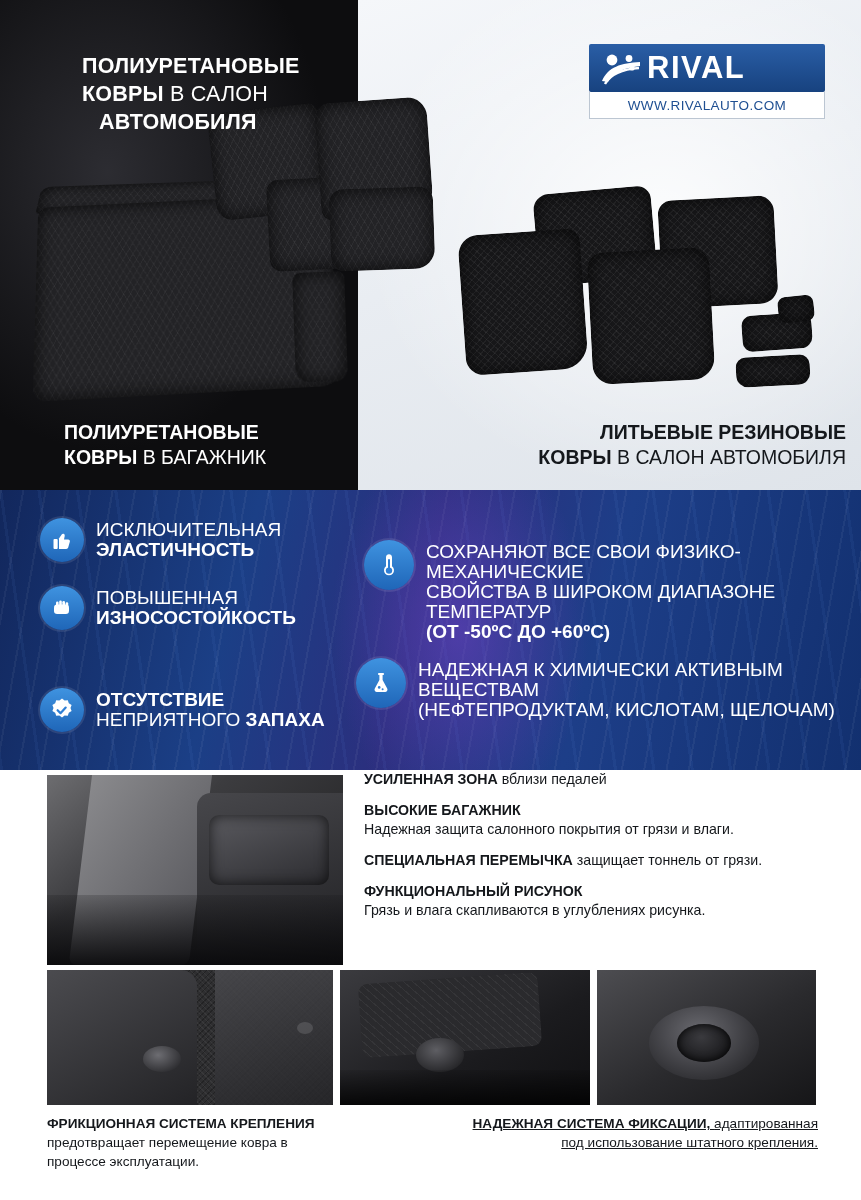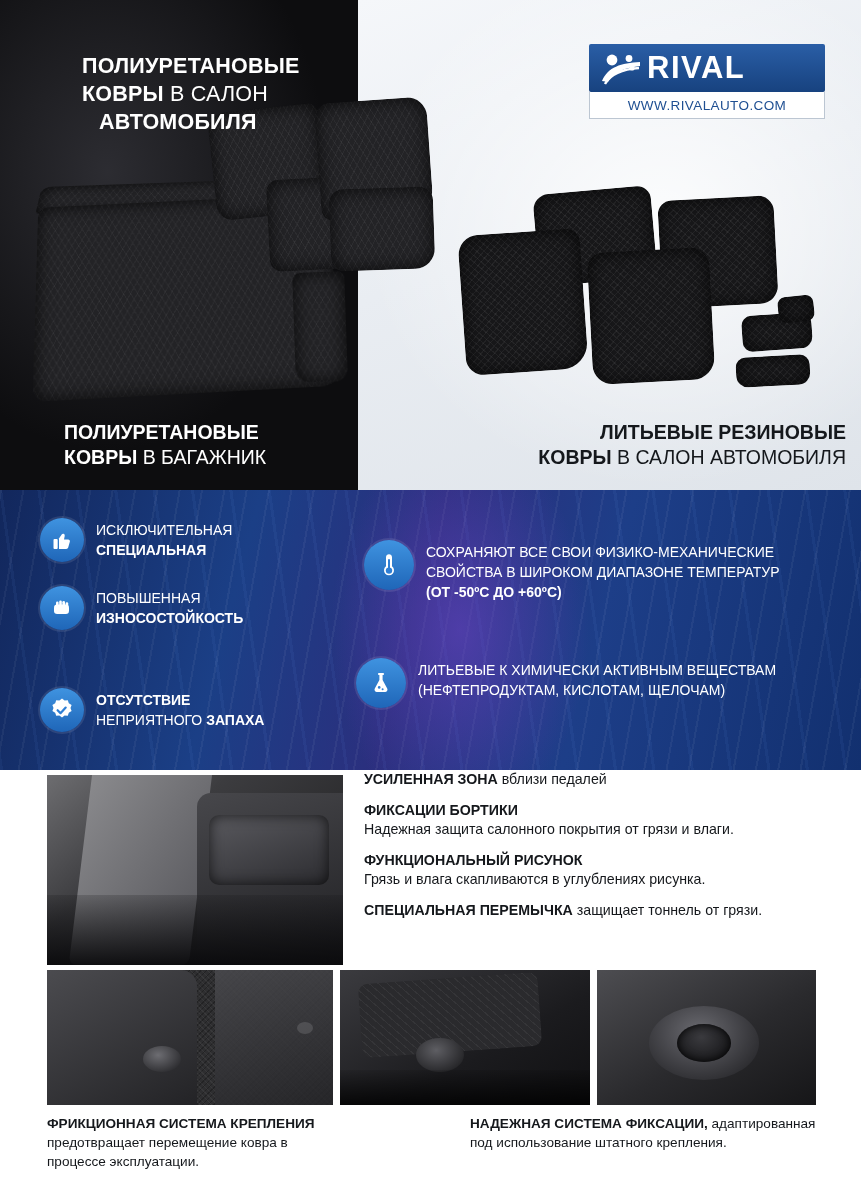--- a/index.html
+++ b/index.html
@@ -209,21 +209,21 @@
     flex: none;
     display: flex;
     align-items: center;
     justify-content: center;
     box-shadow: 0 0 0 2px rgba(255,255,255,0.10);
   }
   .circ.big { width: 50px; height: 50px; }
   .feat-txt {
     color: #ffffff;
     margin-left: 12px;
-    font-size: 14px;
+    font-size: 19px;
     line-height: 20px;
     padding-top: 2px;
   }
   .feat-txt b { font-weight: bold; }
   .feat-txt .ln { display: block; }
 
   
   .details {
     position: absolute;
     left: 0;
@@ -341,21 +341,21 @@
 
     <div class="feat" style="left:40px; top:28px; width:280px;">
       <span class="circ">
         <svg width="24" height="24" viewBox="0 0 24 24" fill="#ffffff">
           <path d="M9 21h7.3c.9 0 1.7-.6 1.9-1.4l1.7-6c.3-1.1-.6-2.1-1.7-2.1H14l.7-3.6c.2-.9-.3-1.8-1.2-2.1-.7-.2-1.4.1-1.8.7L8.6 11H9v10z"></path>
           <rect x="3.5" y="11" width="4.2" height="10" rx="1"></rect>
         </svg>
       </span>
       <span class="feat-txt">
         <span class="ln">ИСКЛЮЧИТЕЛЬНАЯ</span>
-        <span class="ln"><b>СПЕЦИАЛЬНАЯ</b></span>
+        <span class="ln"><b>ЭЛАСТИЧНОСТЬ</b></span>
       </span>
     </div>
 
     <div class="feat" style="left:40px; top:96px; width:300px;">
       <span class="circ">
         <svg width="24" height="24" viewBox="0 0 24 24" fill="#ffffff">
           <rect x="4" y="8.5" width="15" height="9.5" rx="3.2"></rect>
           <rect x="6" y="5.5" width="2.6" height="5" rx="1.2"></rect>
           <rect x="9.2" y="4.5" width="2.6" height="6" rx="1.2"></rect>
           <rect x="12.4" y="5" width="2.6" height="5.6" rx="1.2"></rect>
@@ -398,50 +398,50 @@
 
     <div class="feat" style="left:356px; top:168px; width:480px;">
       <span class="circ big">
         <svg width="26" height="26" viewBox="0 0 26 26" fill="#ffffff">
           <path d="M10.2 3h5.6v2h-1.2v5.1l4.6 8.4c.9 1.6-.3 3.5-2.1 3.5H8.9c-1.8 0-3-1.9-2.1-3.5l4.6-8.4V5h-1.2V3z"></path>
           <circle cx="11.2" cy="17.4" r="1.3" fill="#2f7fd4"></circle>
           <circle cx="14.6" cy="19.2" r="1" fill="#2f7fd4"></circle>
         </svg>
       </span>
       <span class="feat-txt">
-        <span class="ln">ЛИТЬЕВЫЕ К ХИМИЧЕСКИ АКТИВНЫМ ВЕЩЕСТВАМ</span>
+        <span class="ln">НАДЕЖНАЯ К ХИМИЧЕСКИ АКТИВНЫМ ВЕЩЕСТВАМ</span>
         <span class="ln">(НЕФТЕПРОДУКТАМ, КИСЛОТАМ, ЩЕЛОЧАМ)</span>
       </span>
     </div>
   </div>
 
   <div class="details">
 
     <div class="photo" style="left:47px; top:5px; width:296px; height:190px;">
       <div class="pg" style="background:linear-gradient(140deg,#6d6d70 0%, #3c3c3f 35%, #2a2a2c 70%, #17171a 100%);"></div>
       <div style="position:absolute; left:34px; top:-10px; width:120px; height:200px; background:linear-gradient(120deg,#8b8b8e,#55555a); transform:skewX(-7deg); border-radius:8px;"></div>
       <div style="position:absolute; left:150px; top:18px; width:150px; height:180px; background:linear-gradient(160deg,#47474b,#1e1e21); border-radius:14px 4px 0 0;"></div>
       <div style="position:absolute; left:162px; top:40px; width:120px; height:70px; background:linear-gradient(160deg,#5a5a5f,#2c2c30); border-radius:10px; box-shadow:inset 0 0 14px rgba(0,0,0,0.7);"></div>
       <div style="position:absolute; left:0; top:120px; width:296px; height:70px; background:linear-gradient(180deg,rgba(20,20,22,0.2),rgba(10,10,12,0.95));"></div>
     </div>
 
     <div class="bullets" style="top:0;">
       <div class="bullet">
         <div class="t"><b>УСИЛЕННАЯ ЗОНА </b><span>вблизи педалей</span></div>
       </div>
       <div class="bullet">
-        <div class="t"><b>ФИКСАЦИИ БОРТИКИ</b></div>
+        <div class="t"><b>ВЫСОКИЕ БАГАЖНИК</b></div>
         <div class="d">Надежная защита салонного покрытия от грязи и влаги.</div>
+      </div>
+      <div class="bullet">
+        <div class="t"><b>СПЕЦИАЛЬНАЯ ПЕРЕМЫЧКА </b><span>защищает тоннель от грязи.</span></div>
       </div>
       <div class="bullet">
         <div class="t"><b>ФУНКЦИОНАЛЬНЫЙ РИСУНОК</b></div>
         <div class="d">Грязь и влага скапливаются в углублениях рисунка.</div>
-      </div>
-      <div class="bullet">
-        <div class="t"><b>СПЕЦИАЛЬНАЯ ПЕРЕМЫЧКА </b><span>защищает тоннель от грязи.</span></div>
       </div>
     </div>
 
     <div class="photo" style="left:47px; top:200px; width:286px; height:135px;">
       <div class="pg carpet"></div>
       <div style="position:absolute; left:0; top:0; width:150px; height:135px; background:linear-gradient(150deg,#4b4b4f,#232326); border-radius:0 16px 0 0;"></div>
       <div style="position:absolute; left:96px; top:76px; width:38px; height:26px; border-radius:50%; background:radial-gradient(ellipse at 40% 35%, #6d6d72, #1b1b1e);"></div>
       <div style="position:absolute; left:250px; top:52px; width:16px; height:12px; border-radius:50%; background:#d8d8da;"></div>
       <div style="position:absolute; left:168px; top:0; width:120px; height:135px; background:linear-gradient(160deg,#4a4a4e,#242427); opacity:0.85;"></div>
     </div>
@@ -456,17 +456,17 @@
     <div class="photo" style="left:597px; top:200px; width:219px; height:135px;">
       <div class="pg" style="background:linear-gradient(150deg,#4d4d51 0%, #2a2a2d 55%, #161618 100%);"></div>
       <div style="position:absolute; left:52px; top:36px; width:110px; height:74px; border-radius:50%; background:radial-gradient(ellipse at 45% 35%, #6a6a70, #1a1a1d);"></div>
       <div style="position:absolute; left:80px; top:54px; width:54px; height:38px; border-radius:50%; background:radial-gradient(ellipse at 45% 35%, #3a3a3e, #0e0e10); box-shadow:inset 0 0 8px rgba(0,0,0,0.9);"></div>
     </div>
 
     <div class="foot-caption" style="left:47px; top:344px; width:300px;">
       <b>ФРИКЦИОННАЯ СИСТЕМА КРЕПЛЕНИЯ </b><span>предотвращает перемещение ковра в процессе эксплуатации.</span>
     </div>
 
-    <div class="foot-caption" style="left:470px; top:344px; width:348px; ">
+    <div class="foot-caption" style="left:470px; top:344px; width:348px; text-align:right;text-decoration:underline;">
       <b>НАДЕЖНАЯ СИСТЕМА ФИКСАЦИИ, </b><span>адаптированная под использование штатного крепления.</span>
     </div>
   </div>
 </div>
 
 </body></html>

